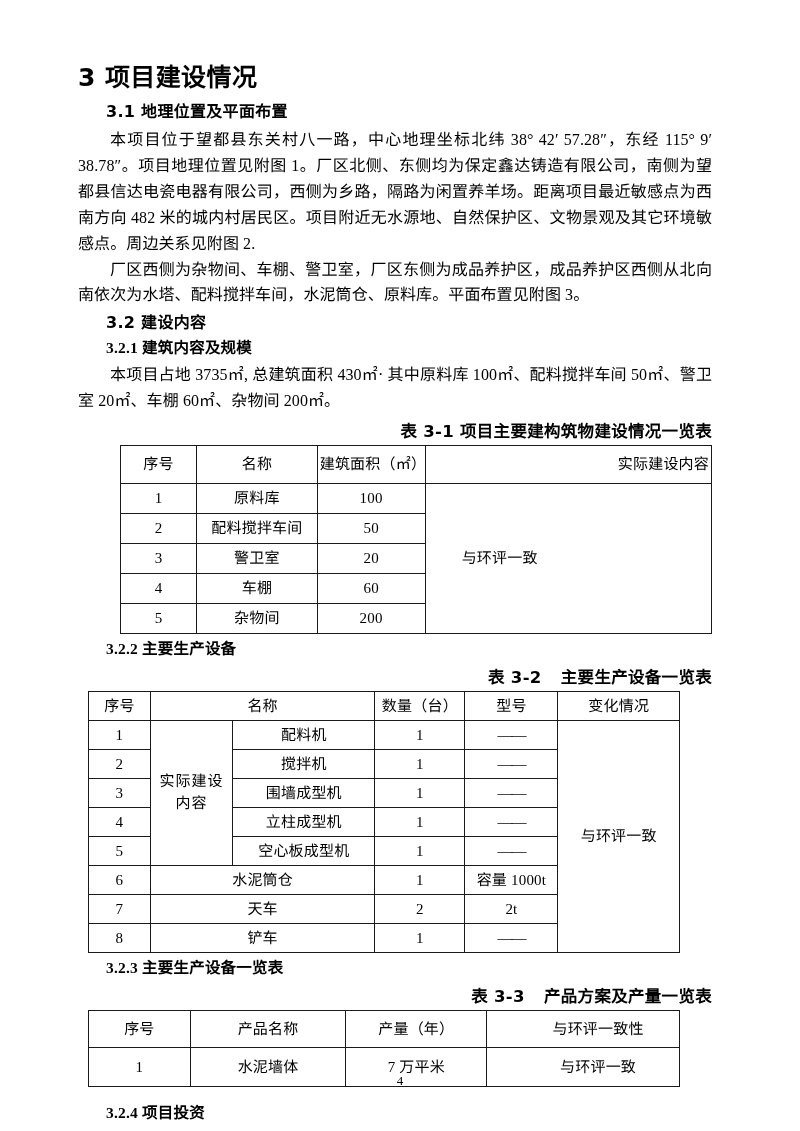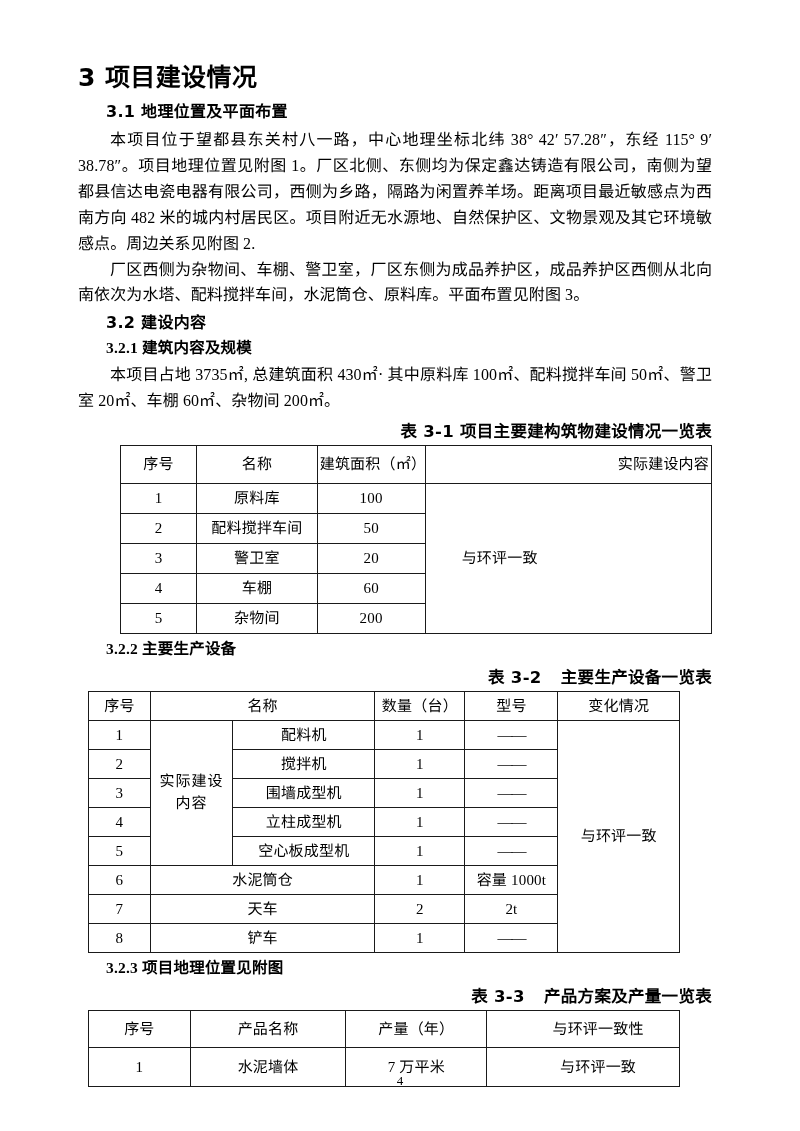--- a/index.html
+++ b/index.html
@@ -261,21 +261,21 @@
         <td class="c-no">8</td>
         <td colspan="2">铲车</td>
         <td class="c-qty">1</td>
         <td class="c-model dash">——</td>
       </tr>
     </tbody>
   </table>
 
   <div class="spacer-s"></div>
 
-  <h3 class="h3">3.2.3 项目地理位置见附图</h3>
+  <h3 class="h3">3.2.3 主要生产设备一览表</h3>
 
   <div class="tbl-caption">
     <span>表 3-3</span>
     <span class="gapword" style="margin-left:0.8em;">产品方案及产量一览表</span>
   </div>
 
   <table class="t33">
     <thead>
       <tr>
         <th class="c-no">序号</th>
@@ -289,16 +289,17 @@
         <td class="c-no">1</td>
         <td class="c-pname">水泥墙体</td>
         <td class="c-output">7 万平米</td>
         <td class="c-consist">与环评一致</td>
       </tr>
     </tbody>
   </table>
 
   <div class="spacer-l"></div>
 
+  <h3 class="h3">3.2.4 项目投资</h3>
 
   <div class="page-number">4</div>
 
 </div>
 
 </body></html>

